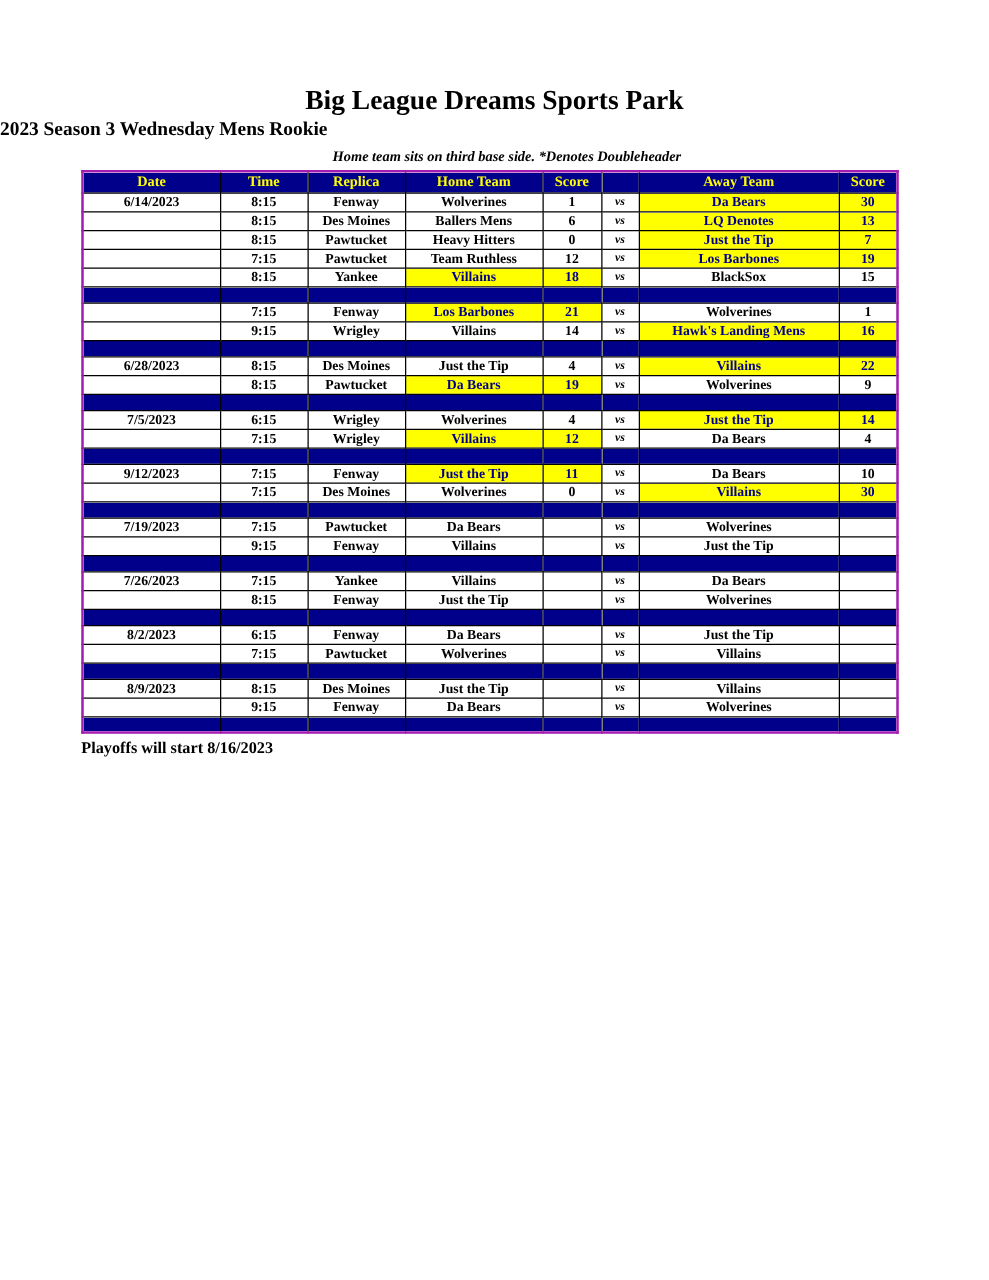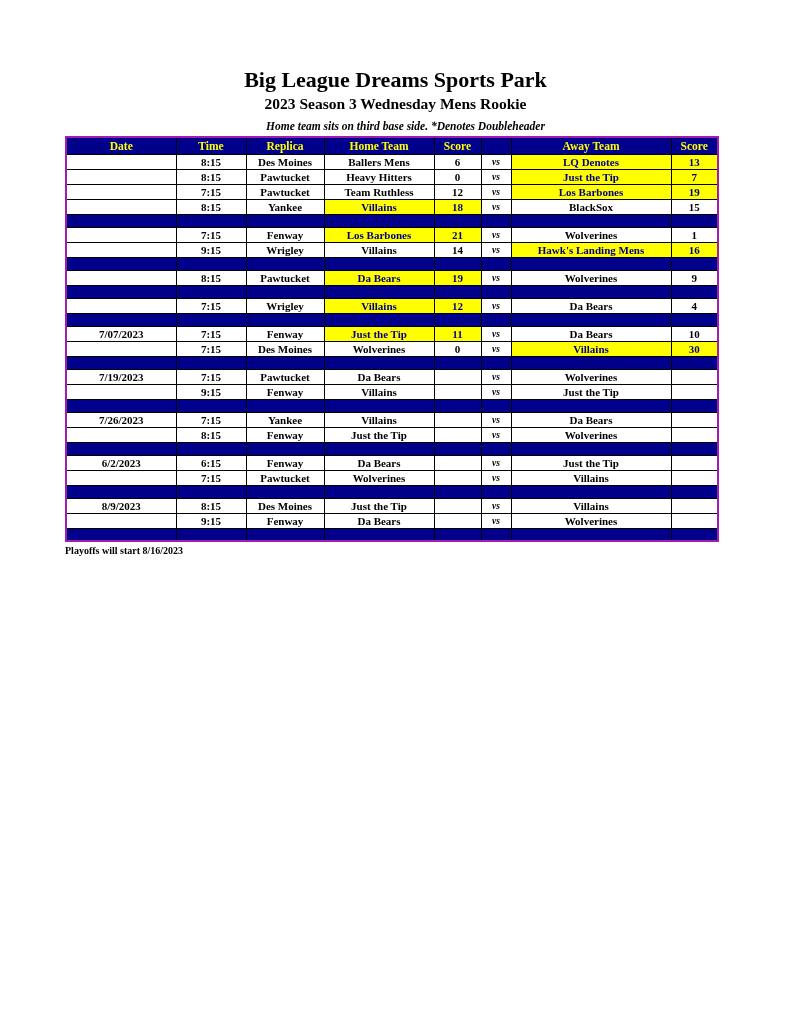--- a/index.html
+++ b/index.html
@@ -12,21 +12,21 @@
     width:791px;height:1024px;overflow:hidden;
     font-family:"Liberation Serif","DejaVu Serif",serif;
     color:#000;
   }
   .page{width:791px;height:1024px;padding-top:68px;}
   .title{
     text-align:center;font-size:22px;font-weight:bold;
     line-height:1.1;margin:0;
   }
   .subtitle{
-    text-align:center;font-size:15.5px;font-weight:bold;
+    font-size:15.5px;font-weight:bold;
     line-height:1.2;margin:3px 0 0 0;
   }
   .note{
     text-align:center;font-size:11.5px;font-weight:bold;font-style:italic;
     margin:6px 0 4px 0;
     padding-left:20px;
   }
   table.schedule{
     border-collapse:collapse;table-layout:fixed;
     width:652px;margin-left:65px;
@@ -51,21 +51,21 @@
   .schedule thead th{
     background:var(--navy);color:var(--yellow);
     font-size:11.5px;height:16px;line-height:16px;
     border-bottom:1.5px solid #000;
   }
   .schedule td.win{background:var(--yellow);color:var(--navy);}
   .schedule td.vs{font-style:italic;font-size:9.5px;}
   .schedule tr.sep td{background:var(--navy);height:13px;}
   .footer{
     margin:3px 0 0 65px;
-    font-size:10px;font-weight:bold;
+    font-size:13px;font-weight:bold;
   }
 </style>
 </head>
 <body>
 
 <div class="page">
   <h1 class="title">Big League Dreams Sports Park</h1>
   <h2 class="subtitle">2023 Season 3 Wednesday Mens Rookie</h2>
   <div class="note">Home team sits on third base side.  *Denotes Doubleheader</div>
 
@@ -87,20 +87,30 @@
         <th>Replica</th>
         <th>Home Team</th>
         <th>Score</th>
         <th></th>
         <th>Away Team</th>
         <th>Score</th>
       </tr>
     </thead>
     <tbody>
         <tr>
+          <td>6/14/2023</td>
+          <td>8:15</td>
+          <td>Fenway</td>
+          <td>Wolverines</td>
+          <td>1</td>
+          <td class="vs">vs</td>
+          <td class="win">Da Bears</td>
+          <td class="win">30</td>
+        </tr>
+        <tr>
           <td></td>
           <td>8:15</td>
           <td>Des Moines</td>
           <td>Ballers Mens</td>
           <td>6</td>
           <td class="vs">vs</td>
           <td class="win">LQ Denotes</td>
           <td class="win">13</td>
         </tr>
         <tr>
@@ -167,61 +177,81 @@
           <td></td>
           <td></td>
           <td></td>
           <td></td>
           <td></td>
           <td></td>
           <td></td>
           <td></td>
         </tr>
         <tr>
+          <td>6/28/2023</td>
+          <td>8:15</td>
+          <td>Des Moines</td>
+          <td>Just the Tip</td>
+          <td>4</td>
+          <td class="vs">vs</td>
+          <td class="win">Villains</td>
+          <td class="win">22</td>
+        </tr>
+        <tr>
           <td></td>
           <td>8:15</td>
           <td>Pawtucket</td>
           <td class="win">Da Bears</td>
           <td class="win">19</td>
           <td class="vs">vs</td>
           <td>Wolverines</td>
           <td>9</td>
         </tr>
         <tr class="sep">
           <td></td>
           <td></td>
           <td></td>
           <td></td>
           <td></td>
           <td></td>
           <td></td>
           <td></td>
         </tr>
         <tr>
+          <td>7/5/2023</td>
+          <td>6:15</td>
+          <td>Wrigley</td>
+          <td>Wolverines</td>
+          <td>4</td>
+          <td class="vs">vs</td>
+          <td class="win">Just the Tip</td>
+          <td class="win">14</td>
+        </tr>
+        <tr>
           <td></td>
           <td>7:15</td>
           <td>Wrigley</td>
           <td class="win">Villains</td>
           <td class="win">12</td>
           <td class="vs">vs</td>
           <td>Da Bears</td>
           <td>4</td>
         </tr>
         <tr class="sep">
           <td></td>
           <td></td>
           <td></td>
           <td></td>
           <td></td>
           <td></td>
           <td></td>
           <td></td>
         </tr>
         <tr>
-          <td>7/07/2023</td>
+          <td>9/12/2023</td>
           <td>7:15</td>
           <td>Fenway</td>
           <td class="win">Just the Tip</td>
           <td class="win">11</td>
           <td class="vs">vs</td>
           <td>Da Bears</td>
           <td>10</td>
         </tr>
         <tr>
           <td></td>
@@ -297,21 +327,21 @@
           <td></td>
           <td></td>
           <td></td>
           <td></td>
           <td></td>
           <td></td>
           <td></td>
           <td></td>
         </tr>
         <tr>
-          <td>6/2/2023</td>
+          <td>8/2/2023</td>
           <td>6:15</td>
           <td>Fenway</td>
           <td>Da Bears</td>
           <td></td>
           <td class="vs">vs</td>
           <td>Just the Tip</td>
           <td></td>
         </tr>
         <tr>
           <td></td>

